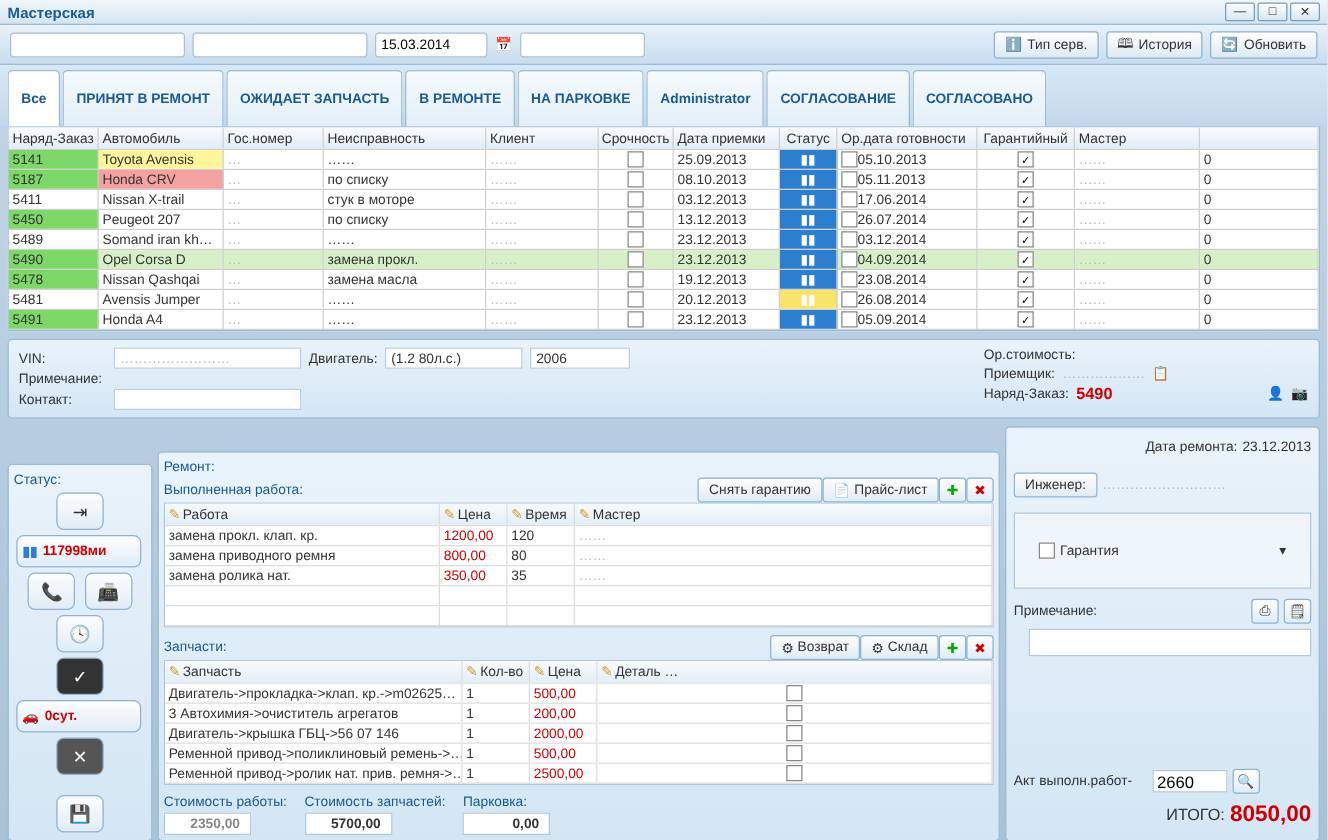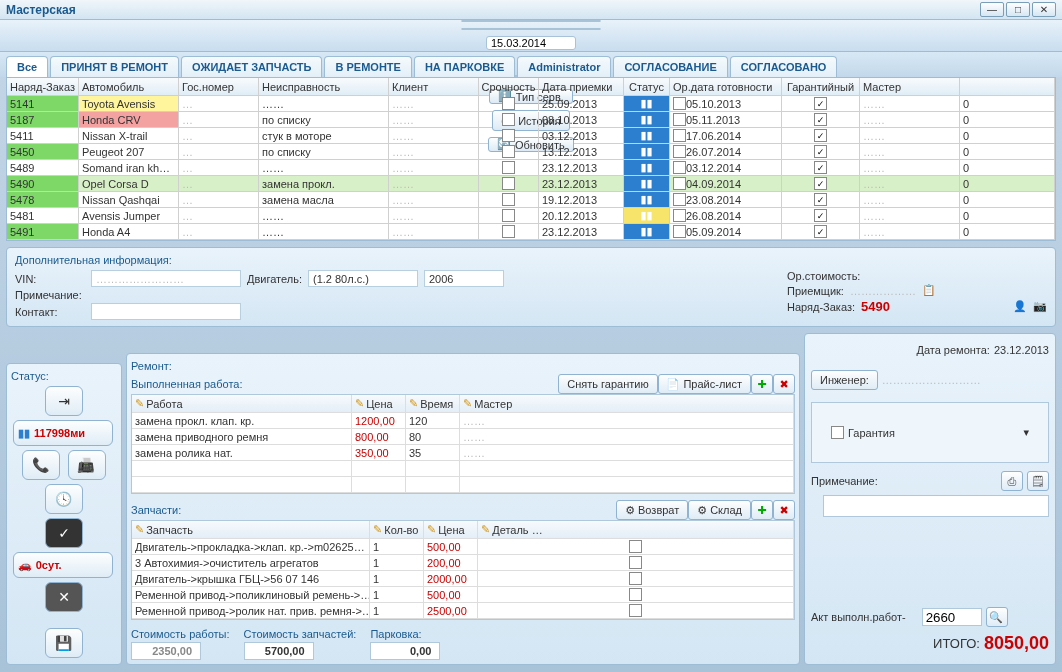--- a/index.html
+++ b/index.html
@@ -23,21 +23,20 @@
 .window-title { font-weight: bold; flex: 1; font-size: 12px; color: #1a5a8f; }
 .win-btn { width: 24px; height: 15px; margin-left: 2px; border: 1px solid #7a9db8; background: linear-gradient(to bottom,#fefefe,#d6e7f3); border-radius: 2px; display:flex; align-items:center; justify-content:center; font-size:10px; }
 .toolbar {
   height: 32px;
   background: linear-gradient(to bottom, #e8f2fa, #c8ddef);
   display: flex;
   align-items: center;
   padding: 0 8px;
   gap: 6px;
   border-bottom: 1px solid #9dbdd6;
-  flex-direction: column;
 }
 .date-field, .text-field {
   background: #fff;
   border: 1px solid #a8c2d8;
   border-radius: 3px;
   height: 20px;
   padding: 0 4px;
   font-size: 11px;
 }
 .date-field { width: 90px; }
@@ -55,21 +54,21 @@
   gap: 4px;
   font-size: 11px;
 }
 .tabs {
   display: flex;
   background: linear-gradient(to bottom, #d8e8f5, #c2d8ea);
   padding: 4px 6px 0 6px;
   gap: 0;
 }
 .tab {
-  padding: 4px 10px;
+  padding: 16px 10px;
   background: linear-gradient(to bottom, #f5fafd, #e3eff8);
   border: 1px solid #9dbdd6;
   border-bottom: none;
   border-radius: 4px 4px 0 0;
   margin-right: 2px;
   font-size: 11px;
   color: #1a5a8f;
   font-weight: bold;
 }
 .tab.active { background: #fff; }
@@ -428,21 +427,20 @@
         <div class="c-warranty">
           <span class="checkbox checked"></span>
         </div>
         <div class="c-master blur">……</div>
         <div class="c-rest">0</div>
       </div>
     </div>
 </div>
 
 <div class="info-panel">
-  <div class="section-hdr">Дополнительная информация:</div>
   <div style="display:flex; gap:10px; align-items:flex-start;">
     <div style="flex:1">
       <div class="info-row">
         <span class="info-label" style="width:70px">VIN:</span>
         <span class="info-val blur" style="width:150px">……………………</span>
         <span class="info-label">Двигатель:</span>
         <span class="info-val" style="width:110px">(1.2 80л.с.)</span>
         <span class="info-val" style="width:50px">2006</span>
       </div>
       <div class="info-row">

